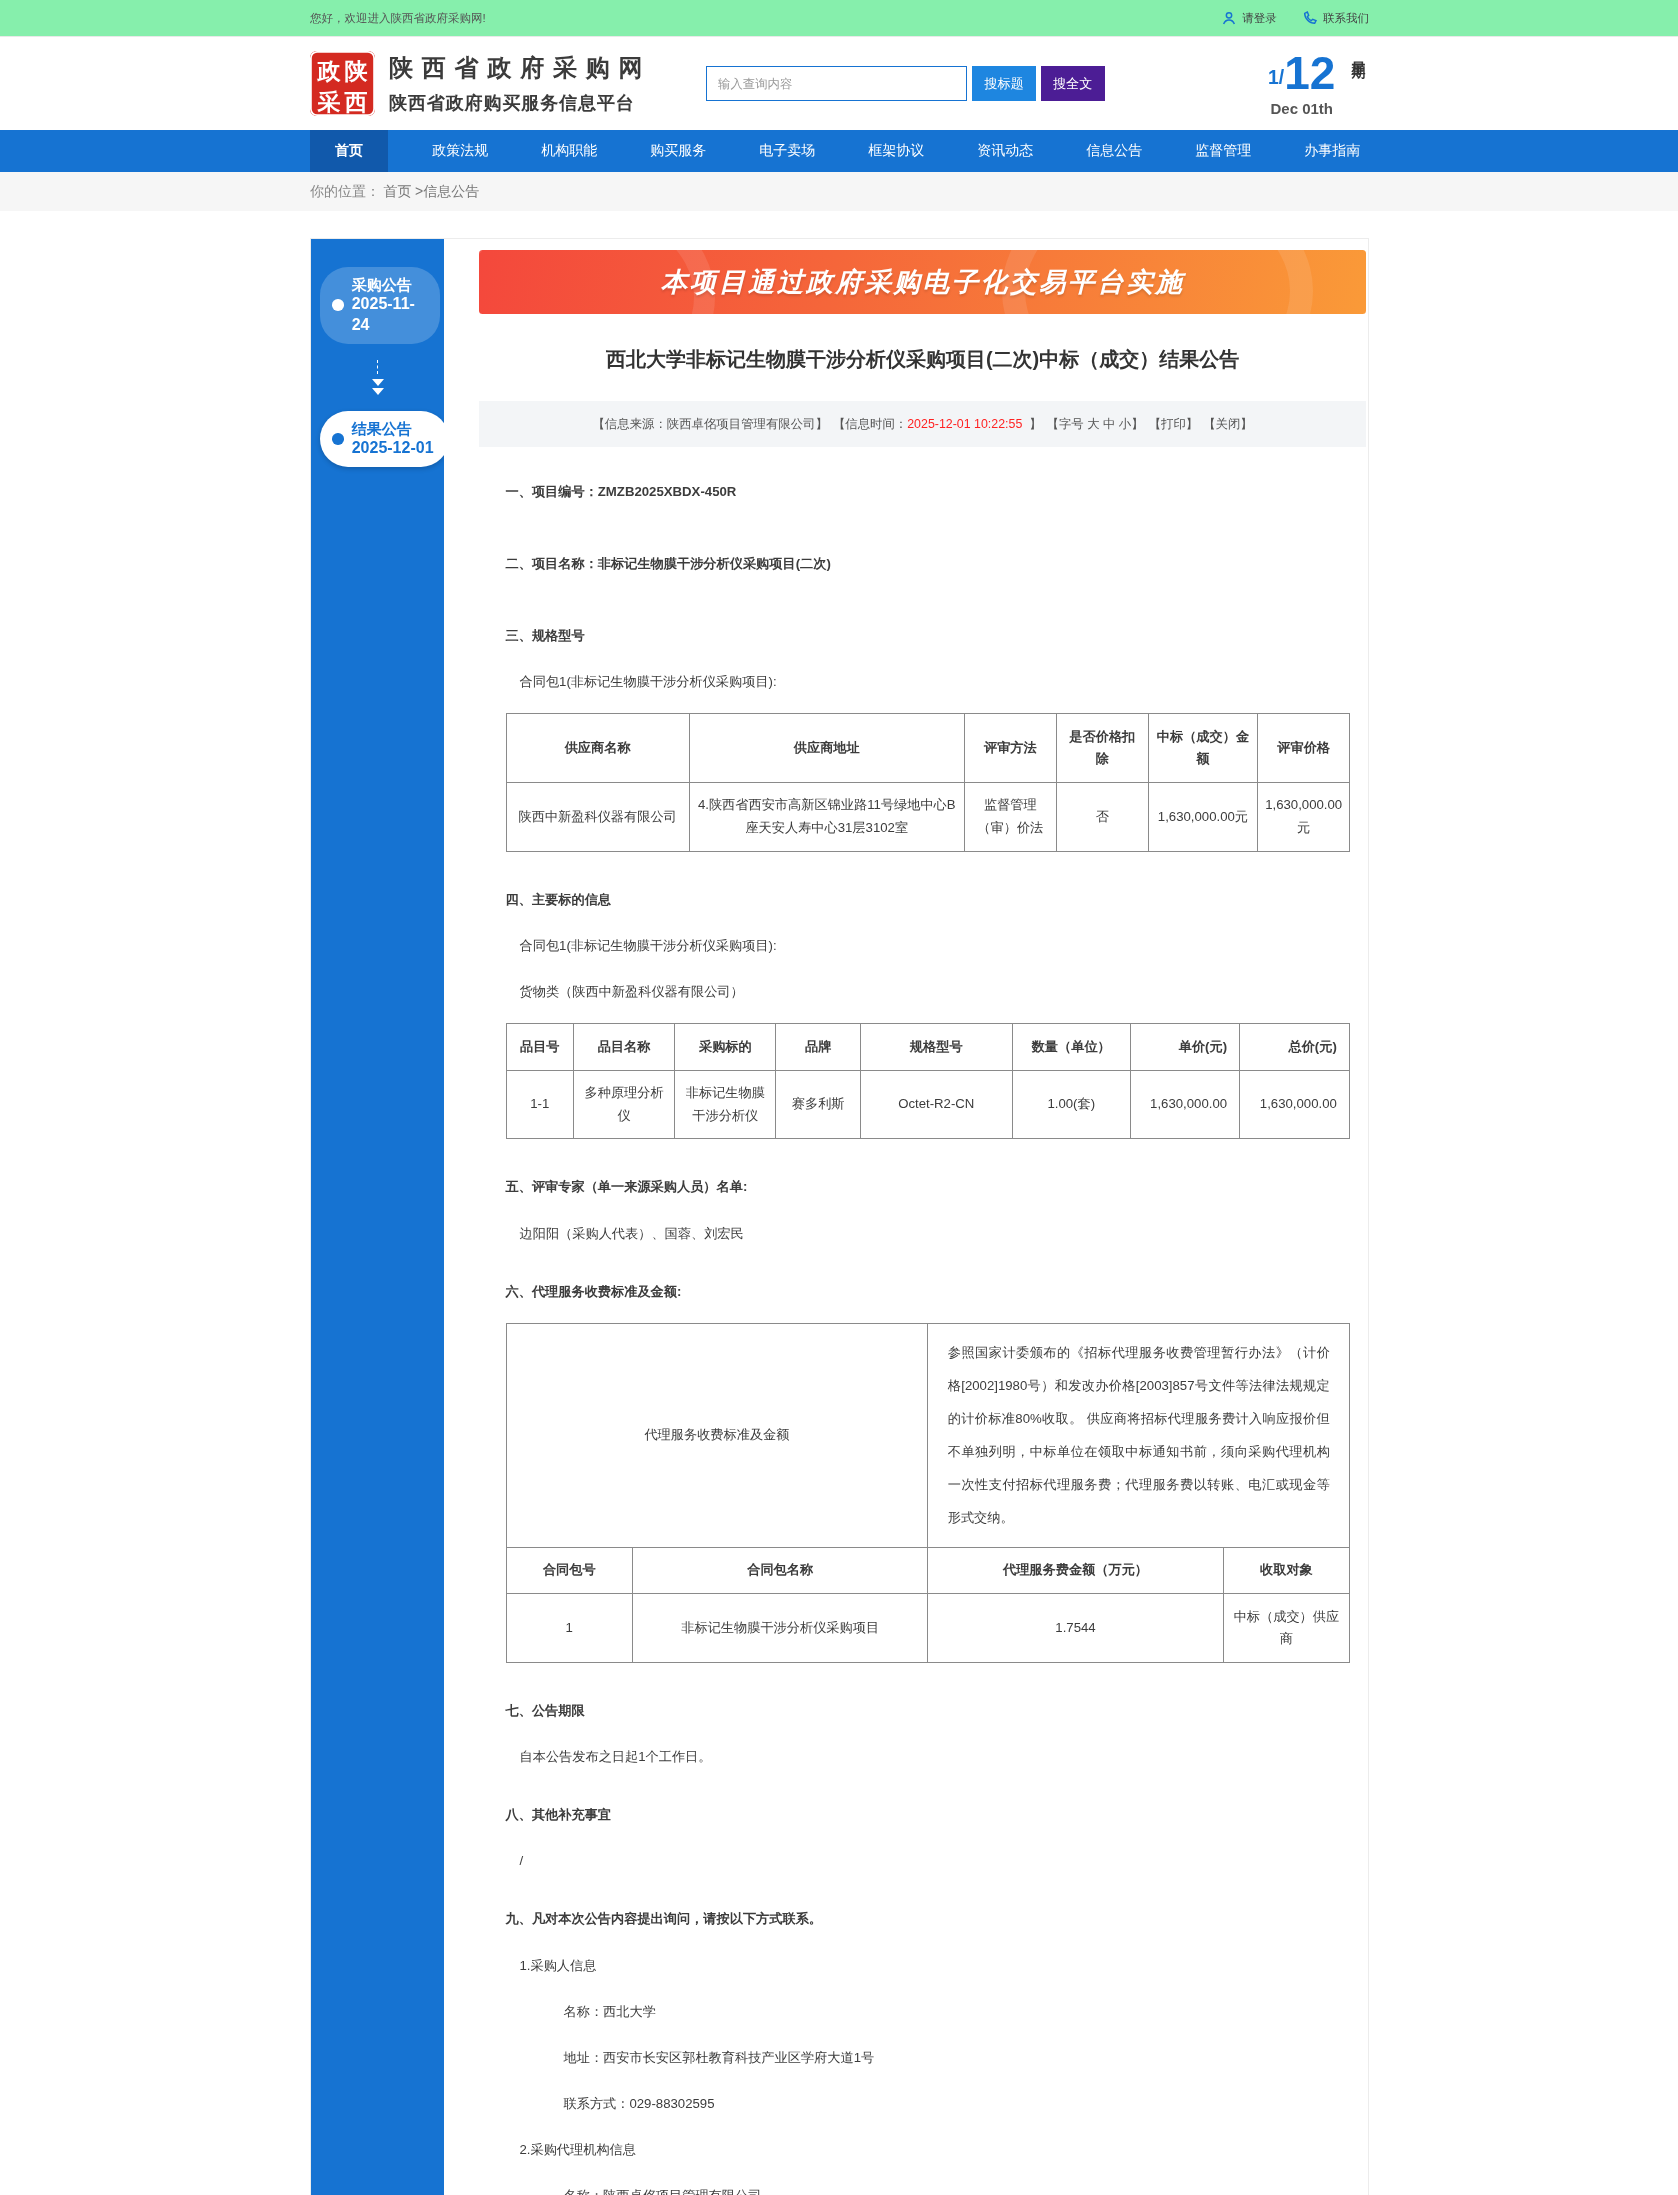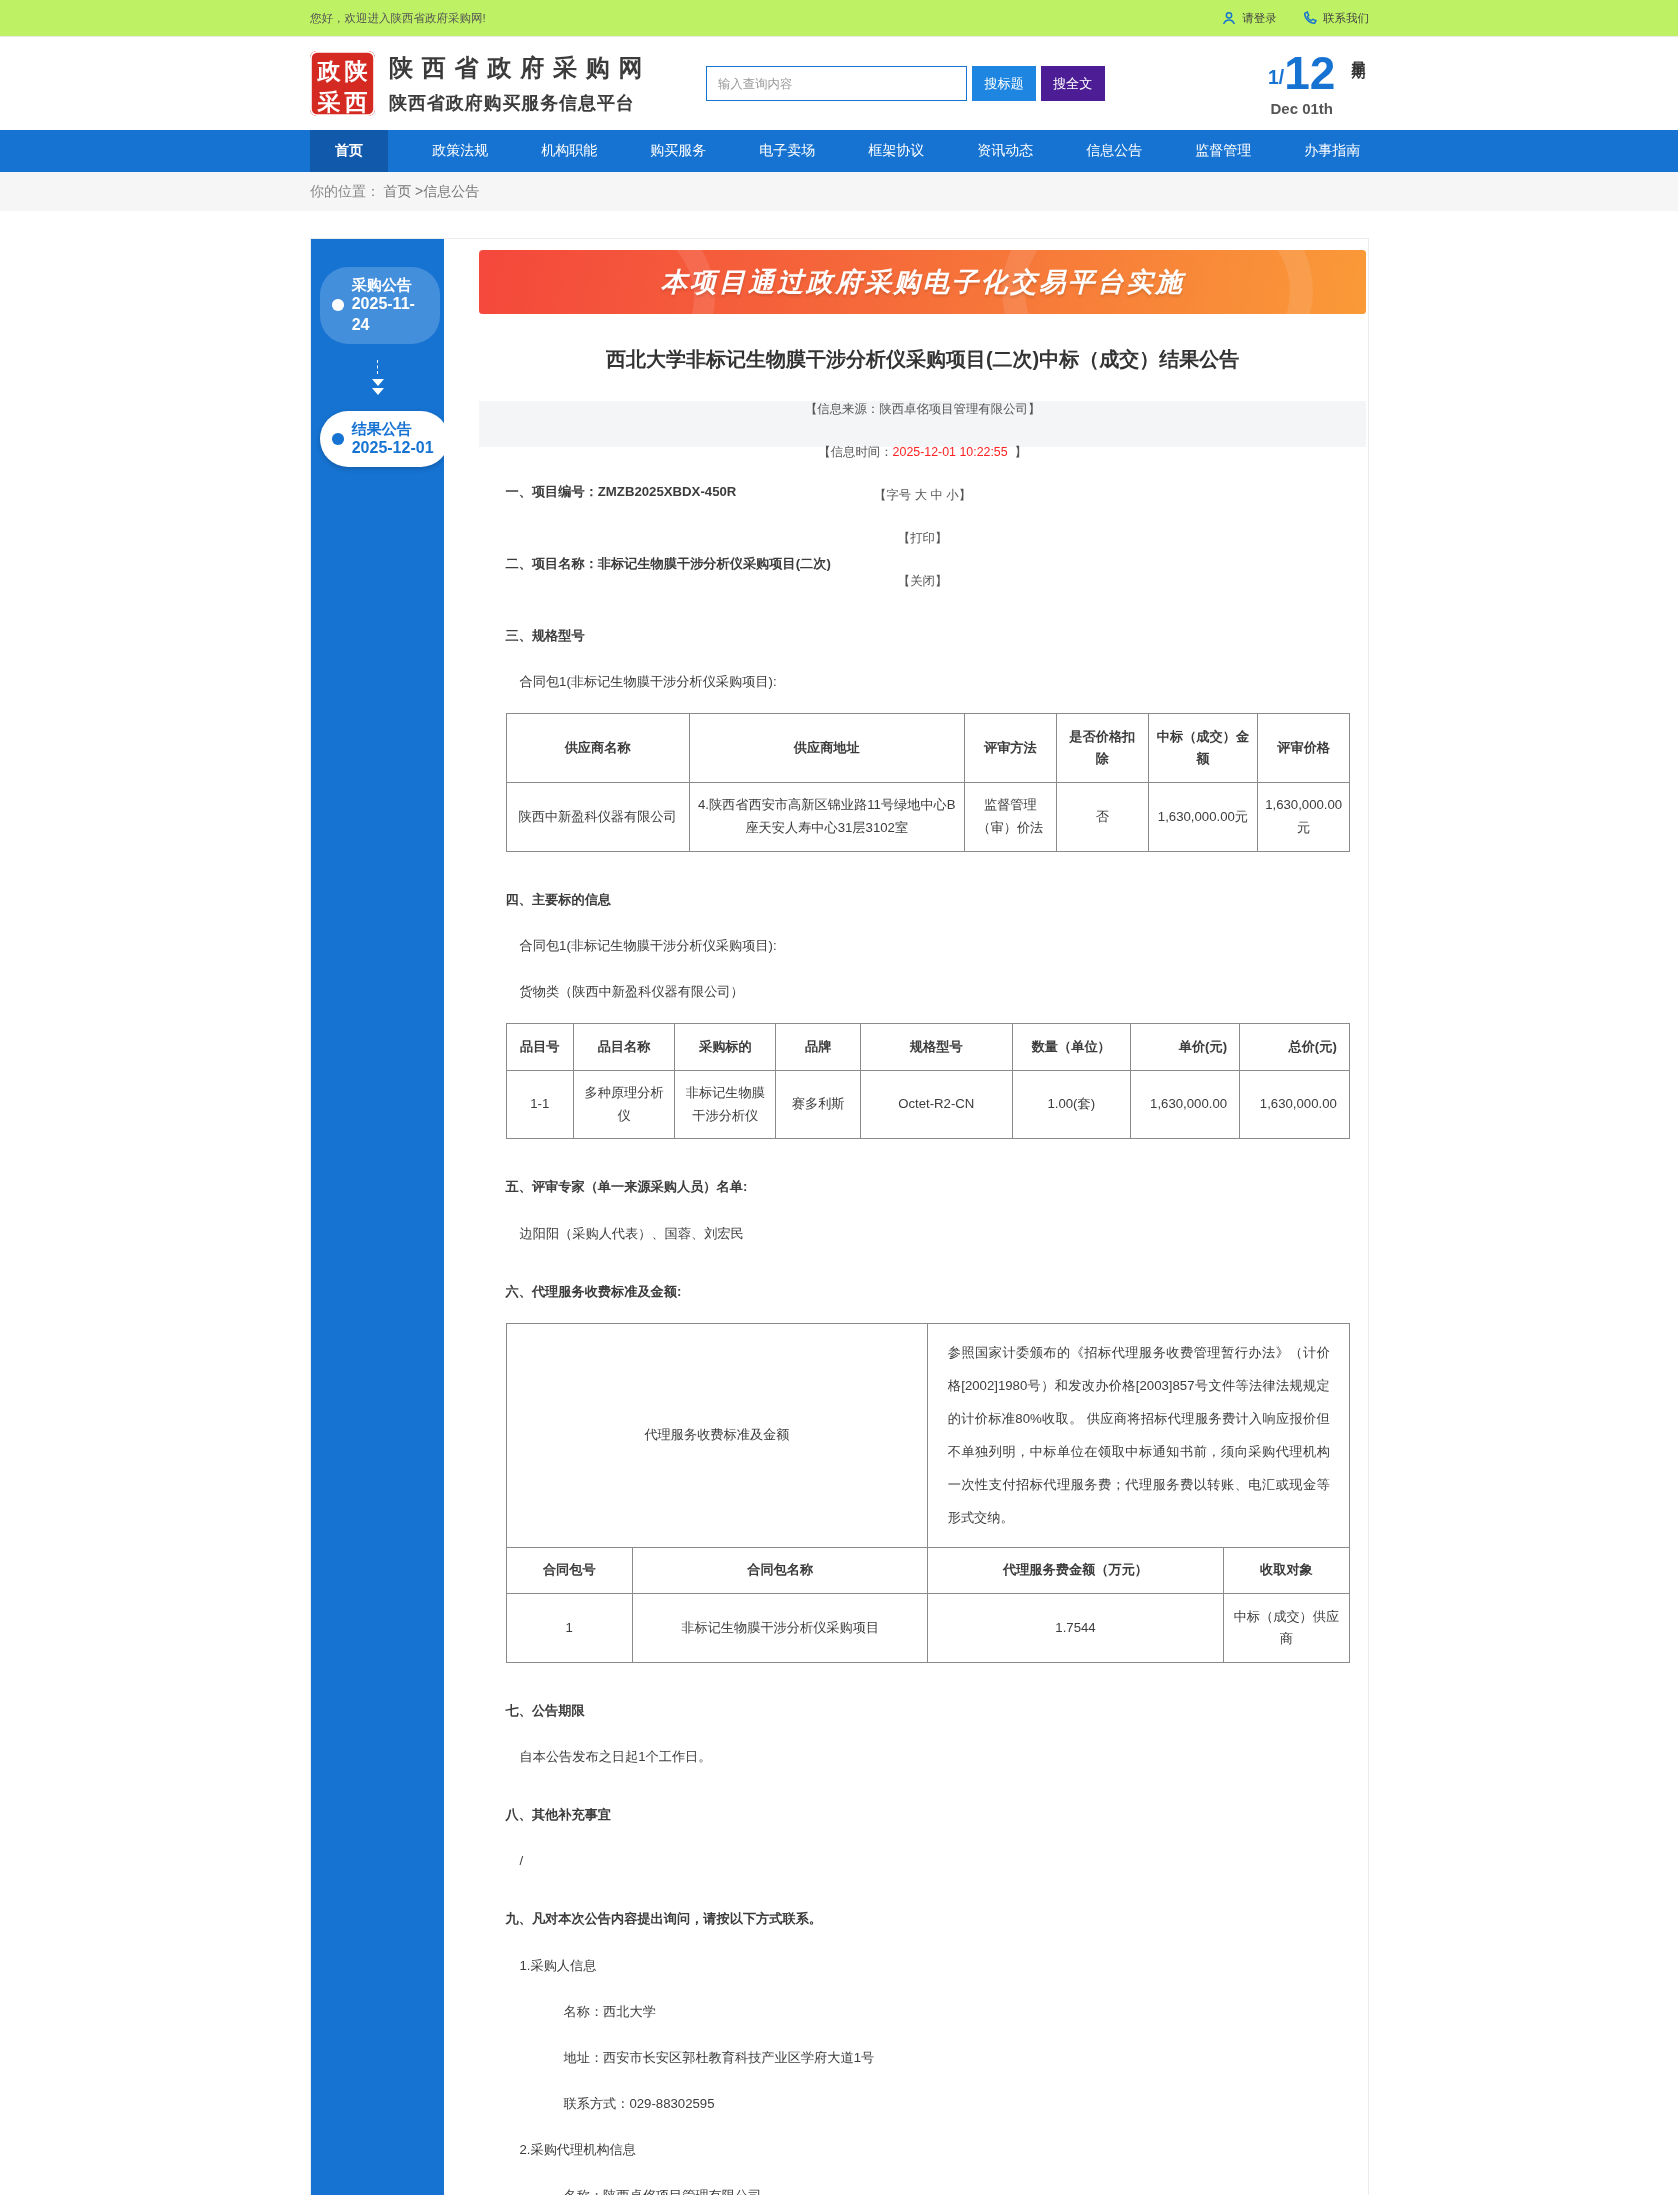--- a/index.html
+++ b/index.html
@@ -1,21 +1,21 @@
 <!DOCTYPE html>
 <html style="font-size:14px"><head>
 <meta charset="utf-8">
 <style>
   * { margin:0; padding:0; box-sizing:border-box; }
   html,body { width:1679px; }
   body { font-family:"Liberation Sans","DejaVu Sans",sans-serif; background:#ffffff; color:#333; }
   .container { width:1059px; margin:0 auto; }
 
   
-  .topbar { height:37px; background:#bef264; border-bottom:0.9px solid #e9e9e9; font-size:11.5px; color:#555; }
+  .topbar { height:37px; background:#86efac; border-bottom:0.9px solid #e9e9e9; font-size:11.5px; color:#555; }
   .topbar-inner { display:flex; align-items:center; height:100%; }
   .topbar-right { margin-left:auto; display:flex; align-items:center; gap:25px; }
   .topbar-link { display:flex; align-items:center; gap:5.3px; cursor:pointer; color:#444; }
   .topbar-link svg { display:block; }
 
   
   .header { height:93px; background:#fff; }
   .header-inner { display:flex; align-items:center; height:100%; }
   .logo { width:65px; height:65px; background:#d42a21; border-radius:7px; display:grid; grid-template-columns:1fr 1fr; grid-template-rows:1fr 1fr; padding:5.3px; box-shadow:inset 0 0 0 1.8px #fff, inset 0 0 0 3.5px #d42a21; }
   .logo span { color:#fff; font-weight:bold; font-size:23px; display:flex; align-items:center; justify-content:center; }
@@ -62,21 +62,21 @@
   .flow-arrow { display:flex; flex-direction:column; align-items:center; margin:16px 0; }
   .flow-dash { height:14px; border-left:1.8px dashed #fff; margin-bottom:3.5px; }
   .flow-tri { width:0; height:0; border-left:6.2px solid transparent; border-right:6.2px solid transparent; border-top:7px solid #fff; margin-top:1.8px; }
 
   .content { flex:1; background:#fff; padding:11.5px 1.8px 62px 35px; }
   .banner { height:64px; border-radius:3.5px; background:linear-gradient(100deg,#f4483c 0%,#f5663a 40%,#fa9a38 100%); display:flex; align-items:center; justify-content:center; position:relative; overflow:hidden; }
   .banner::before { content:""; position:absolute; left:-35px; top:-62px; width:229px; height:176px; border:21px solid rgba(255,255,255,0.10); border-radius:50%; }
   .banner::after { content:""; position:absolute; right:53px; top:-79px; width:265px; height:194px; border:23px solid rgba(255,255,255,0.10); border-radius:50%; }
   .banner-text { color:#fff; font-size:26.5px; font-weight:bold; font-style:italic; letter-spacing:2.6px; text-shadow:0 1.8px 2.6px rgba(0,0,0,0.15); z-index:1; }
   .art-title { text-align:center; font-size:20px; font-weight:bold; color:#333; margin-top:32px; }
-  .meta-bar { margin-top:28px; background:#f3f5f7; height:46px; display:flex; align-items:center; font-size:12.4px; color:#555; gap:26px;flex-direction:column; }
+  .meta-bar { margin-top:28px; background:#f3f5f7; height:46px; display:flex; align-items:center; justify-content:center; font-size:12.4px; color:#555; gap:5px; }
   .meta-time { color:#ff2222; }
   .meta-act { cursor:pointer; }
 
   .body-wrap { padding:7px 16px 0 26.5px; font-size:13.2px; color:#3c3c3c; }
   .sec-head { font-weight:bold; margin-top:26.5px; line-height:1.6; }
   .sec-line { margin-top:25px; line-height:1.6; }
   .indent-1 { padding-left:14px; }
   .indent-2 { padding-left:58px; }
 
   table { border-collapse:collapse; width:100%; margin-top:21px; font-size:13.2px; color:#3c3c3c; }

